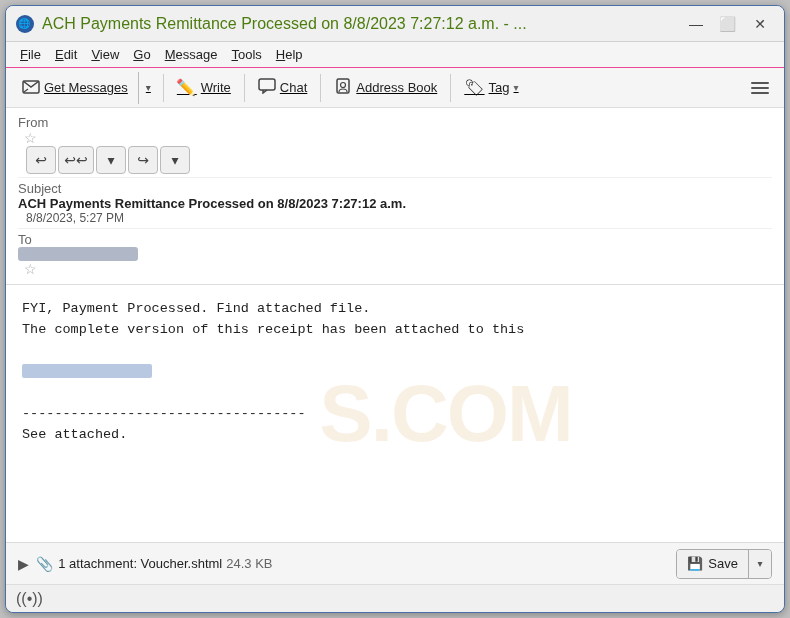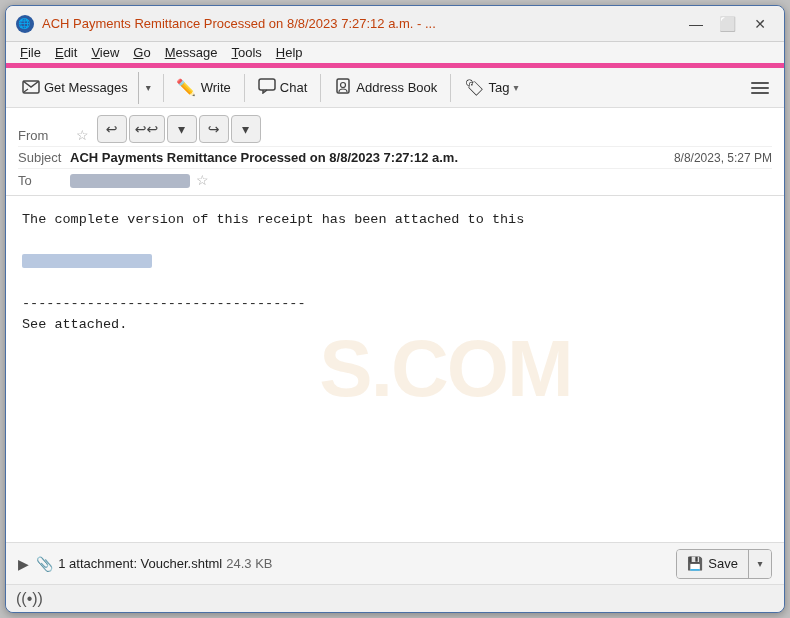--- a/index.html
+++ b/index.html
@@ -40,22 +40,22 @@
       background: #2a5aa0;
       display: flex;
       align-items: center;
       justify-content: center;
       color: white;
       font-size: 10px;
       font-weight: bold;
     }
     .title-text {
       flex: 1;
-      font-size: 13px;
-      color: #c2410c;
+      font-size: 16px;
+      color: #4d7c0f;
       white-space: nowrap;
       overflow: hidden;
       text-overflow: ellipsis;
     }
     .title-controls {
       display: flex;
       gap: 4px;
     }
     .title-btn {
       width: 28px;
@@ -69,21 +69,21 @@
       display: flex;
       align-items: center;
       justify-content: center;
     }
 
     .menu-bar {
       display: flex;
       align-items: center;
       padding: 2px 8px;
       background: #f5f5f5;
-      border-bottom: 5px solid #ec4899;
+      border-bottom: 1px solid #ec4899;
       height: 26px;
       gap: 2px;
     }
     .menu-item {
       font-size: 13px;
       color: #222;
       padding: 2px 6px;
       cursor: pointer;
       border-radius: 3px;
       text-decoration: underline;
@@ -92,20 +92,21 @@
     .menu-item span { text-decoration: underline; }
 
     .toolbar {
       display: flex;
       align-items: center;
       padding: 4px 8px;
       background: #f5f5f5;
       border-bottom: 1px solid #ddd;
       height: 40px;
       gap: 2px;
+      text-decoration: underline;
     }
     .toolbar-btn {
       display: flex;
       align-items: center;
       gap: 4px;
       padding: 4px 8px;
       font-size: 13px;
       color: #222;
       background: transparent;
       border: none;
@@ -155,24 +156,25 @@
       border-radius: 1px;
     }
 
     .email-header {
       background: white;
       border-bottom: 1px solid #ddd;
       padding: 4px 12px;
     }
     .header-row {
       display: flex;
-      align-items: flex-end;
+      align-items: flex-start;
       padding: 3px 0;
       font-size: 13px;
       border-bottom: 1px solid #f0f0f0;
+      flex-direction: column;
     }
     .header-row:last-child { border-bottom: none; }
     .header-label {
       color: #666;
       width: 52px;
       flex-shrink: 0;
       font-size: 13px;
     }
     .header-value {
       color: #222;
@@ -438,20 +440,21 @@
     </div>
     <div class="header-row">
       <span class="header-label">To</span>
       <span class="blurred-text" style="width:120px;">&nbsp;</span>
       <span class="star-icon">☆</span>
     </div>
   </div>
 
   <div class="email-body">
     <div class="watermark">S.COM</div>
+    <p>FYI, Payment Processed. Find attached file.</p>
     <p>The complete version of this receipt has been attached to this</p>
     <br>
     <p>
       <span class="blurred-link">&nbsp;</span>
     </p>
     <br>
     <p>-----------------------------------</p>
     <p>See attached.</p>
   </div>
 

